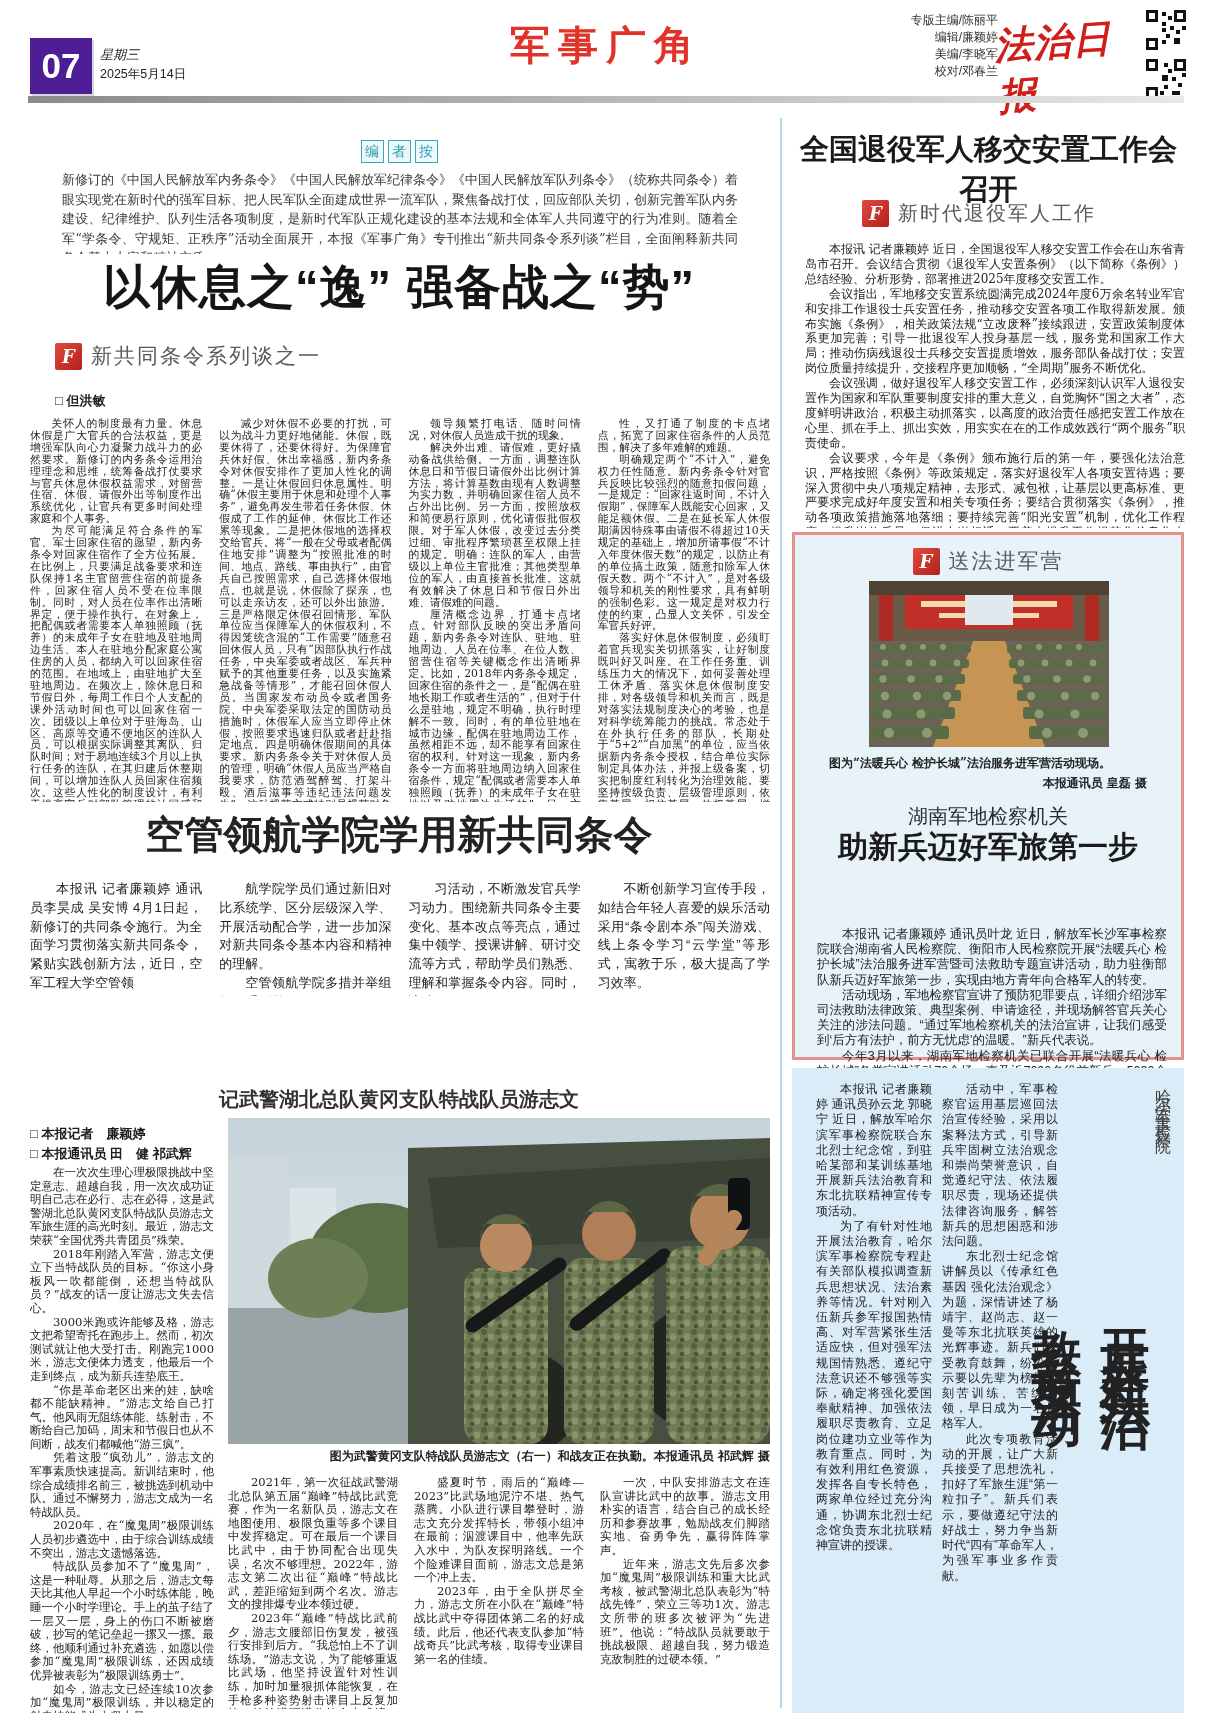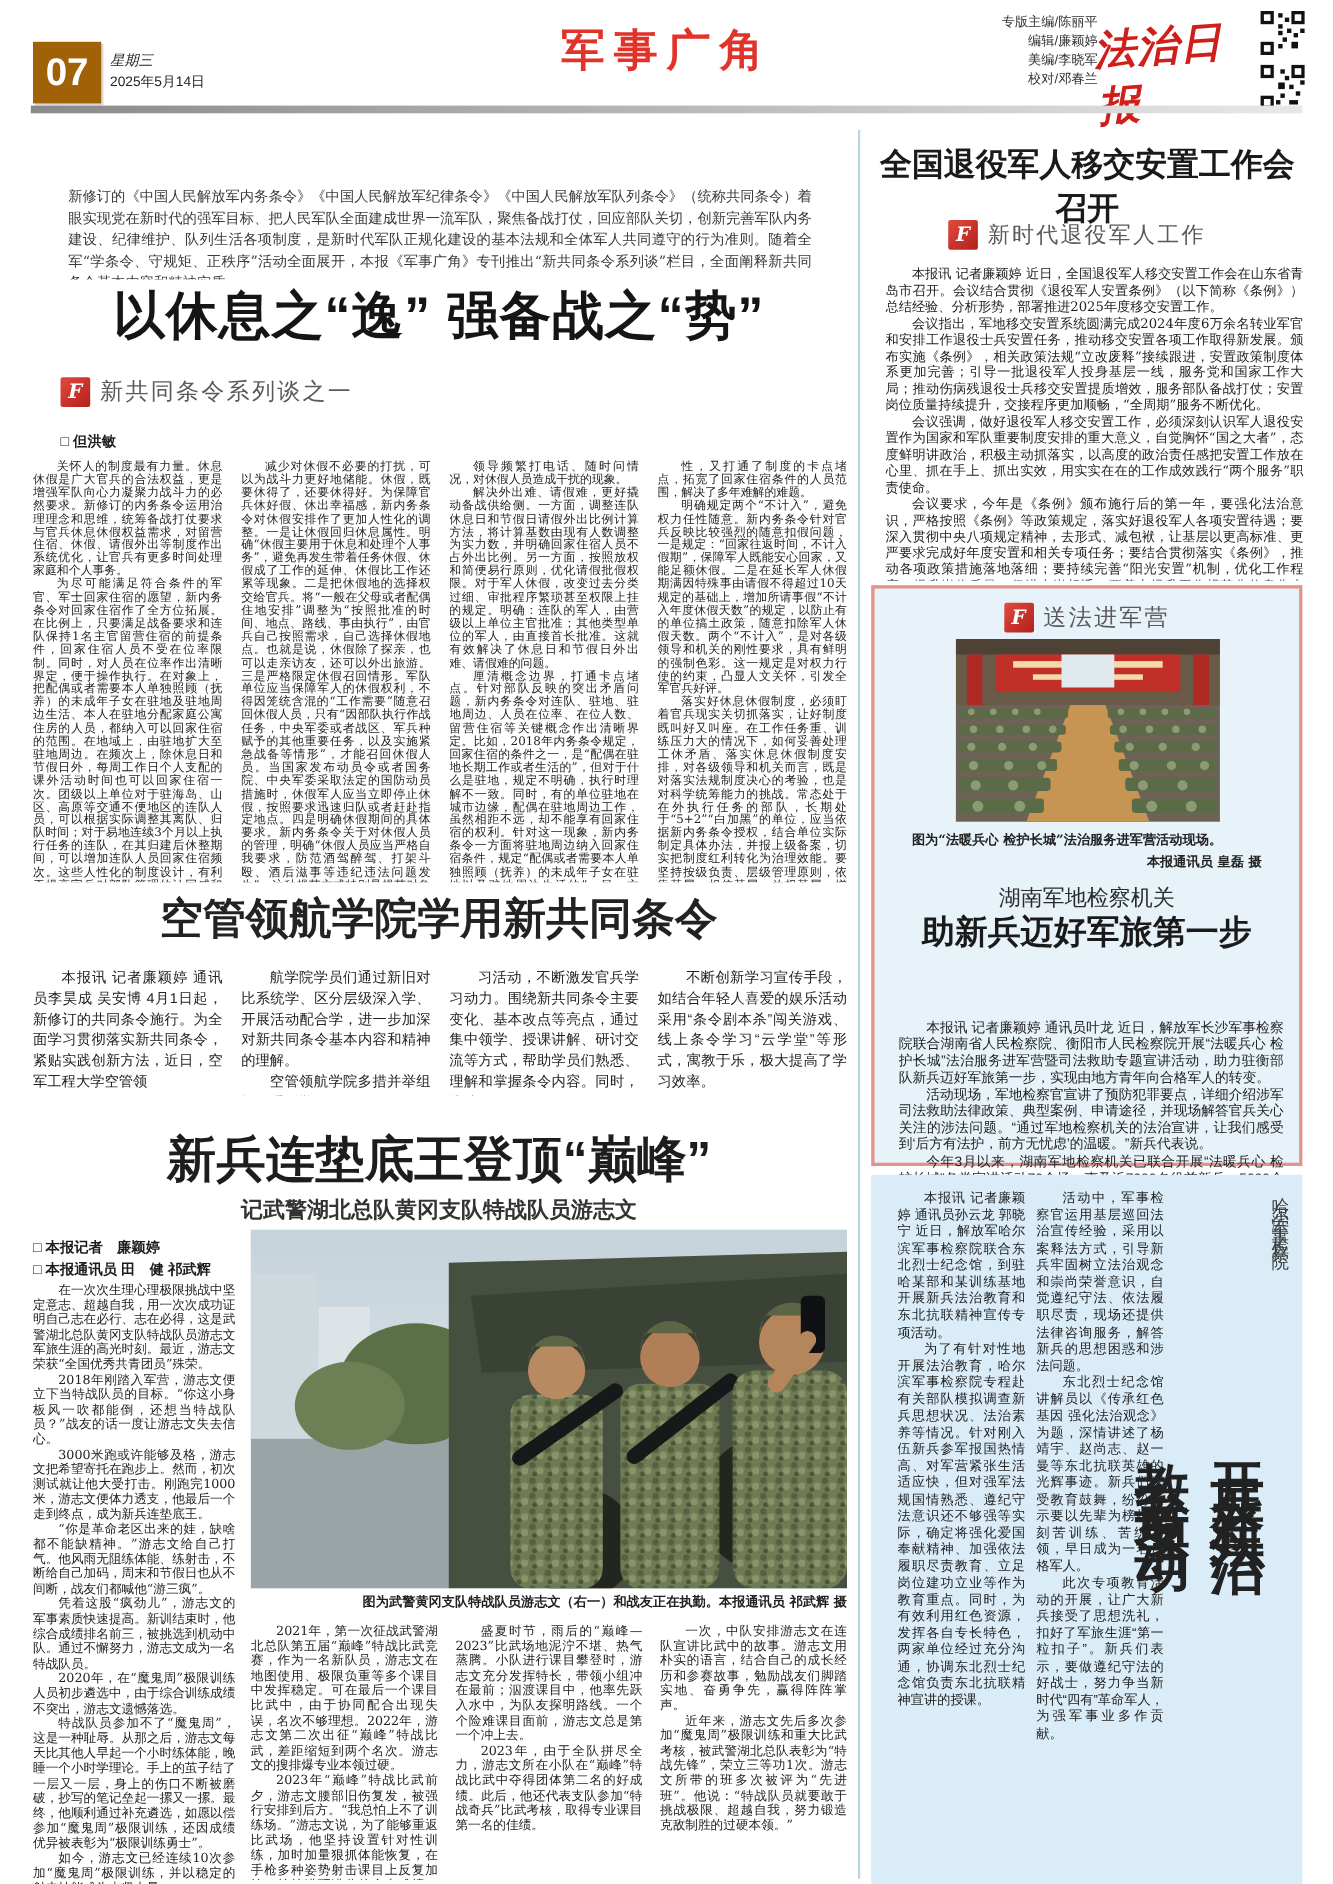--- a/index.html
+++ b/index.html
@@ -1,20 +1,20 @@
 <!DOCTYPE html>
 <html><head>
 <meta charset="utf-8">
 <style>
   html,body{margin:0;padding:0;background:#e9e9e9;}
   #page{position:relative;width:1212px;height:1713px;background:#ffffff;margin:0 auto;overflow:hidden;
         font-family:"Liberation Sans",sans-serif;color:#1c1c1c;}
   .abs{position:absolute;}
   
-  .pagenum{left:30px;top:38px;width:62px;height:56px;background:#a16207;color:#fff;
+  .pagenum{left:30px;top:38px;width:62px;height:56px;background:#4c1d95;color:#fff;
            display:flex;align-items:center;justify-content:center;font-size:35px;font-weight:800;
            box-shadow:2px 2px 0 #d8d8d8;}
   .weekday{left:100px;top:46px;font-size:13px;color:#222;font-style:italic;}
   .date{left:100px;top:66px;font-size:12.5px;color:#222;}
   .section-title{left:0;top:18px;width:1212px;text-align:center;font-size:40px;font-weight:800;
                  color:#e0332a;letter-spacing:8px;}
   .credits{right:214px;top:12px;text-align:right;font-size:12px;line-height:1.42;color:#333;}
   .credits p{margin:0;}
   .masthead{left:996px;top:16px;width:140px;font-family:"DejaVu Serif",serif;font-style:italic;
             font-weight:bold;font-size:38px;color:#cf1f1a;transform:rotate(-4deg);letter-spacing:1px;}
@@ -141,20 +141,23 @@
           <rect x="20" y="28" width="4" height="4"></rect>
           <rect x="28" y="34" width="8" height="4"></rect>
           <rect x="16" y="34" width="4" height="4"></rect>
           <rect x="38" y="16" width="4" height="4"></rect>
         </g>
       </svg>
   </div>
   <div class="abs header-rule"></div>
   <div class="abs vdivider"></div>
 
+  <div class="abs ed-label">
+    <span>编</span><span>者</span><span>按</span>
+  </div>
   <div class="abs ed-text kai">新修订的《中国人民解放军内务条令》《中国人民解放军纪律条令》《中国人民解放军队列条令》（统称共同条令）着眼实现党在新时代的强军目标、把人民军队全面建成世界一流军队，聚焦备战打仗，回应部队关切，创新完善军队内务建设、纪律维护、队列生活各项制度，是新时代军队正规化建设的基本法规和全体军人共同遵守的行为准则。随着全军“学条令、守规矩、正秩序”活动全面展开，本报《军事广角》专刊推出“新共同条令系列谈”栏目，全面阐释新共同条令基本内容和精神实质。</div>
 
   <div class="abs lead-headline">以休息之“逸” 强备战之“势”</div>
   <div class="abs series-tag tag-lead">
     <span class="fcube">F</span>
     <span class="tag-text">新共同条令系列谈之一</span>
   </div>
   <div class="abs byline-lead">□ 但洪敏</div>
   <div class="abs cols lead-cols kai">
     <div>
@@ -186,21 +189,20 @@
         <p>空管领航学院多措并举组织一系列学</p>
       </div>
     <div>
         <p>习活动，不断激发官兵学习动力。围绕新共同条令主要变化、基本改点等亮点，通过集中领学、授课讲解、研讨交流等方式，帮助学员们熟悉、理解和掌握条令内容。同时，该院</p>
       </div>
     <div>
         <p>不断创新学习宣传手段，如结合年轻人喜爱的娱乐活动采用“条令剧本杀”闯关游戏、线上条令学习“云学堂”等形式，寓教于乐，极大提高了学习效率。</p>
       </div>
   </div>
 
-  <div class="abs soldier-headline">新兵连垫底王登顶“巅峰”</div>
   <div class="abs soldier-subhead">记武警湖北总队黄冈支队特战队员游志文</div>
   <div class="abs soldier-bylines">
       <p>□ 本报记者　廉颖婷</p>
       <p>□ 本报通讯员 田　健 祁武辉</p>
     </div>
 
   <div class="abs soldier-photo">
     <svg width="542" height="326" viewBox="0 0 542 326">
       <defs>
         <linearGradient id="sky" x1="0" y1="0" x2="0" y2="1">

